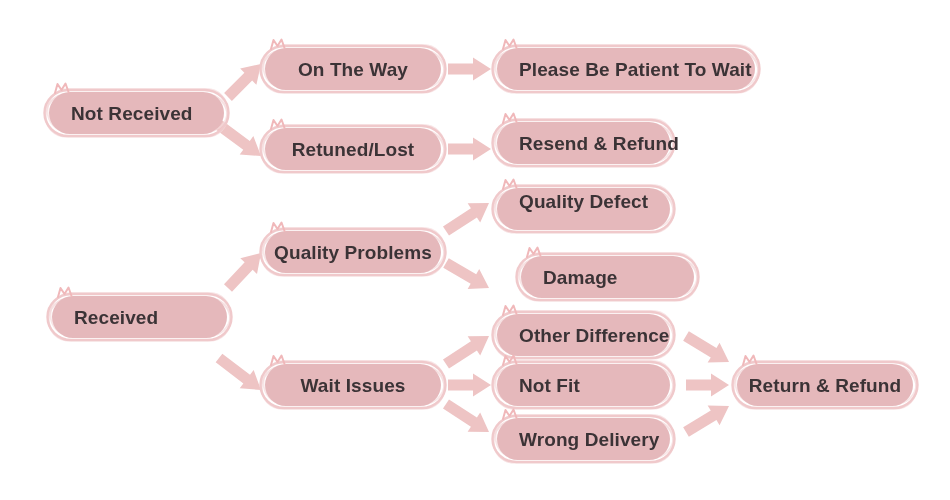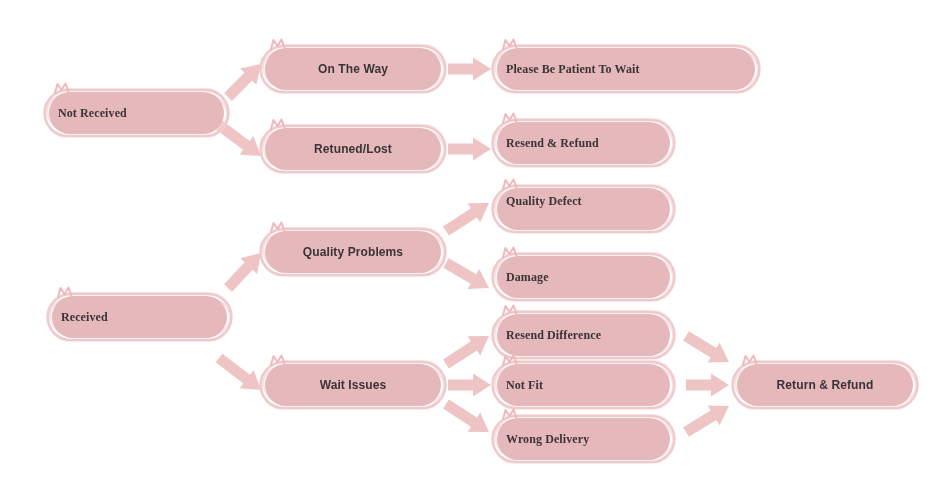--- a/index.html
+++ b/index.html
@@ -36,27 +36,27 @@
   .node-label {
     position: absolute;
     left: 0;
     top: 0;
     width: 100%;
     height: 100%;
     display: flex;
     align-items: center;
     box-sizing: border-box;
     color: #3b3336;
-    font-size: 12px;
+    font-size: 19px;
     font-weight: 600;
     letter-spacing: .1px;
     white-space: nowrap;
     line-height: 1;
   }
-  .node-label.al-left   { justify-content: flex-start; padding-left: 9px; font-family: Liberation Serif, serif; }
+  .node-label.al-left   { justify-content: flex-start; padding-left: 22px; }
   .node-label.al-center { justify-content: center; }
 </style>
 </head>
 <body>
 
 <div id="canvas">
   <svg id="edge-layer" viewBox="0 0 950 500" xmlns="http://www.w3.org/2000/svg">
       <g transform="translate(228,97) rotate(-45)">
         <polygon points="0,-5.5 28.669047558312137,-5.5 28.669047558312137,-11.5 46.66904755831214,0 28.669047558312137,11.5 28.669047558312137,5.5 0,5.5" fill="#eec4c4"></polygon>
       </g>
@@ -193,41 +193,41 @@
         <svg class="node-svg" width="205" height="74" viewBox="-16 -16 205 74" style="left: -16px; top: -16px;">
           <rect x="-3.5" y="2.5" width="180" height="42" rx="21" ry="21" fill="none" stroke="#f5dcdd" stroke-width="2.2" opacity="0.85"></rect>
           <rect x="-1.5" y="-3" width="178" height="43" rx="21" ry="21" fill="none" stroke="#f5dcdd" stroke-width="1.8" opacity="0.7"></rect>
           <rect x="-4.5" y="-2" width="182" height="46" rx="24" ry="24" fill="none" stroke="#f0c9cb" stroke-width="2.4"></rect>
           <rect x="0" y="0" width="173" height="42" rx="21" ry="21" fill="#e5b8bb"></rect>
           <path d="M 6 1 L 8.5 -8 L 12.5 -2
                L 16.5 -8.5 L 19.5 0" fill="none" stroke="#f0b8ba" stroke-width="2" stroke-linecap="round" stroke-linejoin="round" transform="scale(1)"></path>
         </svg>
         <div class="node-label al-left">Quality Defect</div>
       </div>
-      <div class="node" style="left: 497px; top: 256px; width: 147px; height: 42px;">
+      <div class="node" style="left: 521px; top: 256px; width: 147px; height: 42px;">
         <svg class="node-svg" width="205" height="74" viewBox="-16 -16 205 74" style="left: -16px; top: -16px;">
           <rect x="-3.5" y="2.5" width="180" height="42" rx="21" ry="21" fill="none" stroke="#f5dcdd" stroke-width="2.2" opacity="0.85"></rect>
           <rect x="-1.5" y="-3" width="178" height="43" rx="21" ry="21" fill="none" stroke="#f5dcdd" stroke-width="1.8" opacity="0.7"></rect>
           <rect x="-4.5" y="-2" width="182" height="46" rx="24" ry="24" fill="none" stroke="#f0c9cb" stroke-width="2.4"></rect>
           <rect x="0" y="0" width="173" height="42" rx="21" ry="21" fill="#e5b8bb"></rect>
           <path d="M 6 1 L 8.5 -8 L 12.5 -2
                L 16.5 -8.5 L 19.5 0" fill="none" stroke="#f0b8ba" stroke-width="2" stroke-linecap="round" stroke-linejoin="round" transform="scale(1)"></path>
         </svg>
         <div class="node-label al-left">Damage</div>
       </div>
       <div class="node" style="left: 497px; top: 314px; width: 173px; height: 42px;">
         <svg class="node-svg" width="205" height="74" viewBox="-16 -16 205 74" style="left: -16px; top: -16px;">
           <rect x="-3.5" y="2.5" width="180" height="42" rx="21" ry="21" fill="none" stroke="#f5dcdd" stroke-width="2.2" opacity="0.85"></rect>
           <rect x="-1.5" y="-3" width="178" height="43" rx="21" ry="21" fill="none" stroke="#f5dcdd" stroke-width="1.8" opacity="0.7"></rect>
           <rect x="-4.5" y="-2" width="182" height="46" rx="24" ry="24" fill="none" stroke="#f0c9cb" stroke-width="2.4"></rect>
           <rect x="0" y="0" width="173" height="42" rx="21" ry="21" fill="#e5b8bb"></rect>
           <path d="M 6 1 L 8.5 -8 L 12.5 -2
                L 16.5 -8.5 L 19.5 0" fill="none" stroke="#f0b8ba" stroke-width="2" stroke-linecap="round" stroke-linejoin="round" transform="scale(1)"></path>
         </svg>
-        <div class="node-label al-left">Resend Difference</div>
+        <div class="node-label al-left">Other Difference</div>
       </div>
       <div class="node" style="left: 497px; top: 364px; width: 173px; height: 42px;">
         <svg class="node-svg" width="205" height="74" viewBox="-16 -16 205 74" style="left: -16px; top: -16px;">
           <rect x="-3.5" y="2.5" width="180" height="42" rx="21" ry="21" fill="none" stroke="#f5dcdd" stroke-width="2.2" opacity="0.85"></rect>
           <rect x="-1.5" y="-3" width="178" height="43" rx="21" ry="21" fill="none" stroke="#f5dcdd" stroke-width="1.8" opacity="0.7"></rect>
           <rect x="-4.5" y="-2" width="182" height="46" rx="24" ry="24" fill="none" stroke="#f0c9cb" stroke-width="2.4"></rect>
           <rect x="0" y="0" width="173" height="42" rx="21" ry="21" fill="#e5b8bb"></rect>
           <path d="M 6 1 L 8.5 -8 L 12.5 -2
                L 16.5 -8.5 L 19.5 0" fill="none" stroke="#f0b8ba" stroke-width="2" stroke-linecap="round" stroke-linejoin="round" transform="scale(1)"></path>
         </svg>

